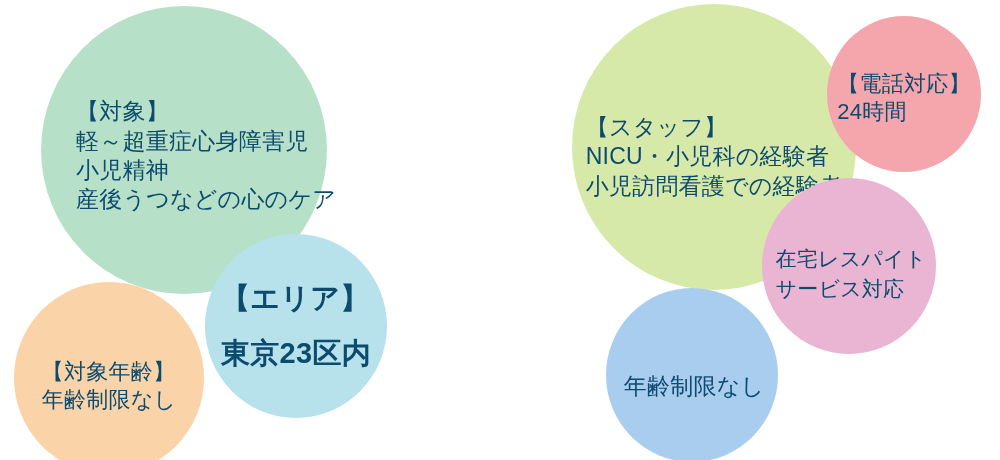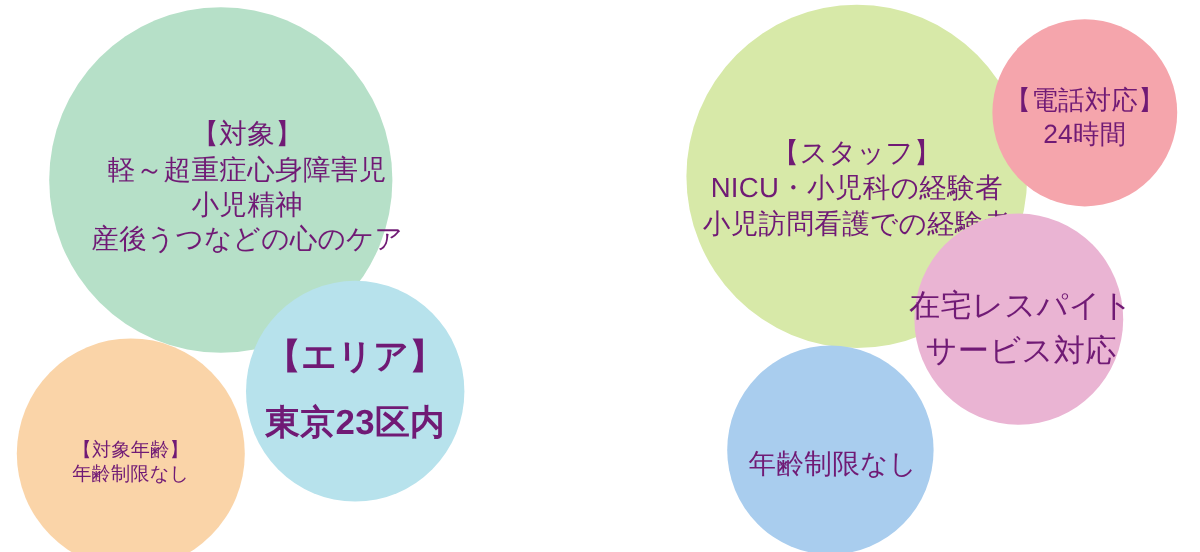--- a/index.html
+++ b/index.html
@@ -22,22 +22,22 @@
     position: absolute;
     border-radius: 50%;
     display: flex;
     align-items: center;
     justify-content: center;
     box-sizing: border-box;
   }
   .bubble-text {
     position: relative;
     z-index: 5;
-    text-align: center;
-    color: #701a75;
+    text-align: left;
+    color: #0c4a6e;
     font-weight: 500;
     line-height: 1.28;
     white-space: pre;
     letter-spacing: 0.01em;
     text-rendering: optimizeLegibility;
   }
   
   #b-target      { left: 41px;  top: 6px;   width: 286px; height: 288px; background: #b6e0c8; z-index: 2; }
   #b-days        { left: 334px; top: 48px;  width: 212px; height: 216px; background: #c6aad6; z-index: 3; }
   #b-staff       { left: 572px; top: 4px;   width: 284px; height: 286px; background: #d7e9a8; z-index: 2; }
@@ -46,25 +46,25 @@
   #b-area        { left: 205px; top: 234px; width: 182px; height: 184px; background: #b7e2ec; z-index: 4; }
   #b-hours       { left: 400px; top: 244px; width: 202px; height: 204px; background: #f7f3a8; z-index: 4; }
   #b-rehab       { left: 606px; top: 288px; width: 172px; height: 174px; background: #a9cdee; z-index: 5; }
   #b-respite     { left: 762px; top: 178px; width: 174px; height: 176px; background: #eab4d3; z-index: 5; }
 
   
   #b-target   .bubble-text { font-size: 23px; transform: translate(6px, 6px); margin-left: 32px; }
   #b-days     .bubble-text { font-size: 23px; transform: translate(1px, 6px); }
   #b-staff    .bubble-text { font-size: 23px; transform: translate(0px, 10px); }
   #b-phone    .bubble-text { font-size: 22px; transform: translate(0px, 4px); }
-  #b-age      .bubble-text { font-size: 16px; transform: translate(0px, 8px); }
+  #b-age      .bubble-text { font-size: 22px; transform: translate(0px, 8px); }
   #b-area     .bubble-text { font-size: 29px; transform: translate(0px, 0px); line-height: 1.9; font-weight: bold; }
   #b-hours    .bubble-text { font-size: 23px; transform: translate(0px, 12px); line-height: 1.45; }
   #b-rehab    .bubble-text { font-size: 23px; transform: translate(2px, 12px); }
-  #b-respite  .bubble-text { font-size: 26px; transform: translate(2px, 8px); line-height: 1.45; }
+  #b-respite  .bubble-text { font-size: 21px; transform: translate(2px, 8px); line-height: 1.45; }
 </style>
 </head>
 <body>
 
 <div id="canvas" style="width: 1000px; height: 460px; background: rgb(255, 255, 255);">
 
   <div class="bubble" id="b-target" style="background: rgb(182, 224, 200);">
     <span class="bubble-text">【対象】
 軽～超重症心身障害児
 小児精神

